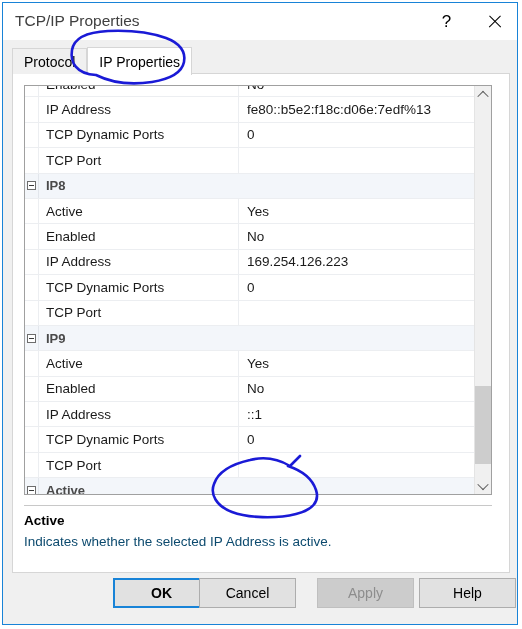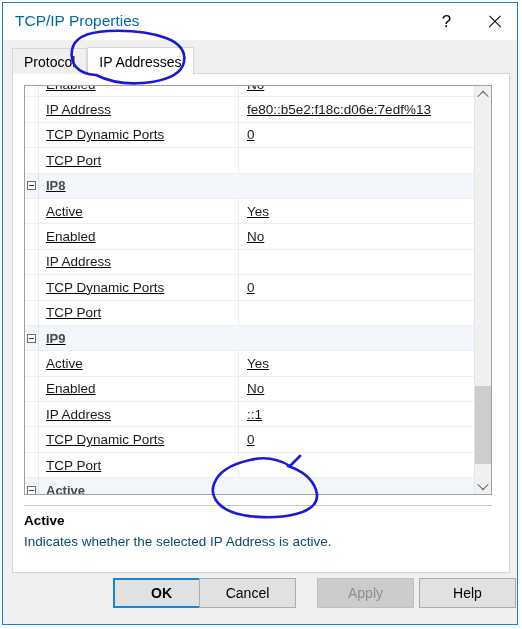--- a/index.html
+++ b/index.html
@@ -34,21 +34,21 @@
     width: 100%;
     height: 37px;
     background: #ffffff;
     box-sizing: border-box;
   }
   .title-text {
     position: absolute;
     left: 12px;
     top: 9px;
     font-size: 15.5px;
-    color: #0369a1;
+    color: #404040;
     white-space: nowrap;
   }
   .win-btn {
     position: absolute;
     top: 0;
     height: 37px;
     width: 45px;
     background: transparent;
     border: 0;
     padding: 0;
@@ -144,21 +144,20 @@
     top: 0;
     right: 17px;
     bottom: 0;
     overflow: hidden;
   }
   .grid-rows {
     position: absolute;
     left: 0;
     top: -14px;   
     width: 100%;
-    text-decoration: underline;
   }
   .row {
     position: relative;
     height: 25.4px;
     display: flex;
     align-items: center;
     border-bottom: 1px solid #eceef1;
     box-sizing: border-box;
     background: #ffffff;
   }
@@ -349,21 +348,21 @@
   <div class="titlebar">
     <div class="title-text">TCP/IP Properties</div>
     <button class="win-btn help">?</button>
     <button class="win-btn close">
       <span class="close-glyph"></span>
     </button>
   </div>
 
   <div class="tabstrip">
     <div class="tab">Protocol</div>
-    <div class="tab active">IP Addresses</div>
+    <div class="tab active">IP Properties</div>
   </div>
 
   <div class="tabpanel">
 
     <div class="grid-wrap">
       <div class="grid-clip">
         <div class="grid-rows" id="grid-rows">
             <div class="row">
               <div class="gutter"></div>
               <div class="label">Enabled</div>
@@ -397,20 +396,21 @@
               <div class="value">Yes</div>
             </div>
             <div class="row">
               <div class="gutter"></div>
               <div class="label">Enabled</div>
               <div class="value">No</div>
             </div>
             <div class="row">
               <div class="gutter"></div>
               <div class="label">IP Address</div>
+              <div class="value">169.254.126.223</div>
             </div>
             <div class="row">
               <div class="gutter"></div>
               <div class="label">TCP Dynamic Ports</div>
               <div class="value">0</div>
             </div>
             <div class="row">
               <div class="gutter"></div>
               <div class="label">TCP Port</div>
               <div class="value"></div>

